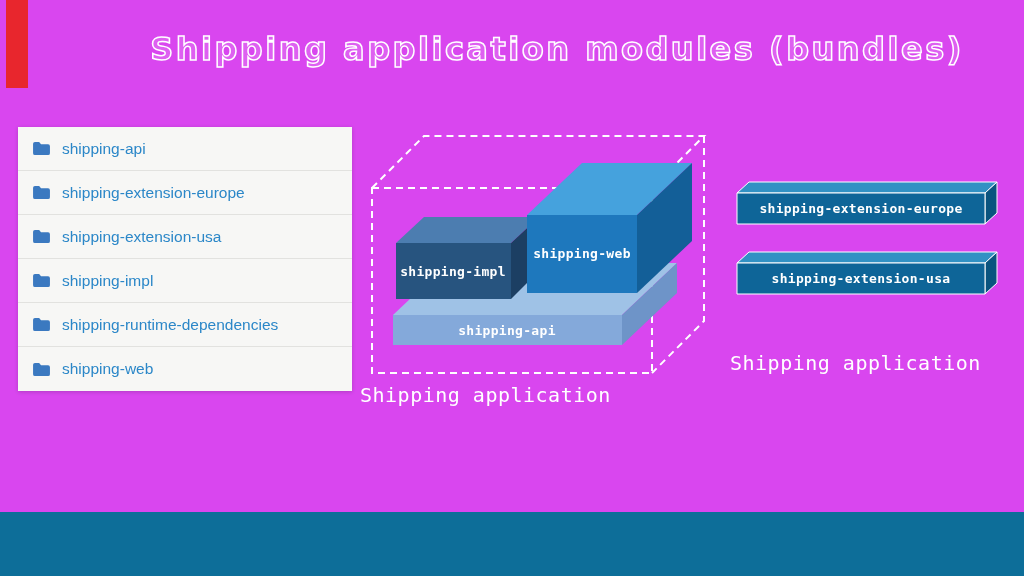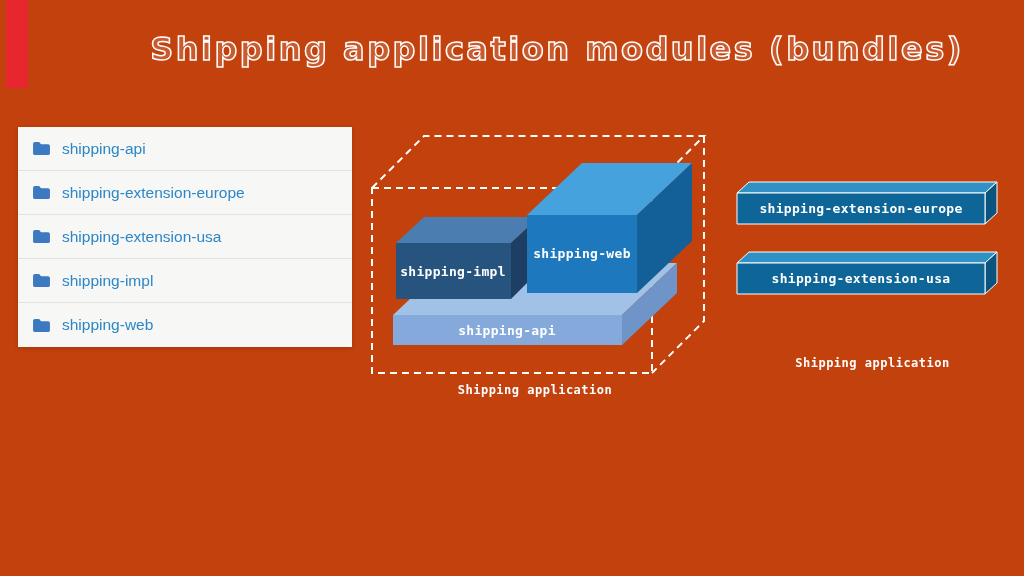--- a/index.html
+++ b/index.html
@@ -1,19 +1,19 @@
 <!DOCTYPE html>
 <html><head>
 <meta charset="utf-8">
 <style>
   * { margin:0; padding:0; box-sizing:border-box; }
   body { background:#0d6e99; }
   .slide {
-    position:relative; width:1024px; height:576px;
-    background:#c2410c; overflow:hidden;
+    position:relative; width:1024px; height:512px;
+    background:#d946ef; overflow:hidden;
     font-family:"Liberation Sans", sans-serif;
   }
   .ribbon {
     position:absolute; left:6px; top:0; width:22px; height:88px;
     background:#E8262D;
   }
   .title {
     position:absolute; left:0; top:30px; width:100%;
     padding-left:90px; text-align:center;
     font-family:"DejaVu Sans", sans-serif;
@@ -34,23 +34,23 @@
     border-bottom:1px solid #E2E2DF;
   }
   .file-row:last-child { border-bottom:none; }
   .file-label {
     color:#2B87C8; font-size:15.5px;
   }
   .folder-svg { flex:0 0 auto; display:block; }
   .diagram-svg { position:absolute; left:360px; top:125px; }
   .bars-svg    { position:absolute; left:730px; top:175px; }
   .mono-caption {
-    position:absolute; color:#ffffff; text-align:center;
+    position:absolute; color:#ffffff; 
     font-family:"DejaVu Sans Mono", monospace;
-    font-weight:700; font-size:12px; letter-spacing:0.5px;
+    font-weight:400; font-size:20px; letter-spacing:0.5px;
   }
   .diagram-caption { left:360px; top:383px; width:350px; }
   .ext-caption     { left:730px; top:352px; width:285px; line-height:22px; }
   .box-label {
     font-family:"DejaVu Sans Mono", monospace;
     font-weight:700; font-size:13px; fill:#ffffff; letter-spacing:0.3px;
   }
 </style>
 </head>
 <body>
@@ -78,20 +78,26 @@
       <svg class="folder-svg" width="19" height="15" viewBox="0 0 20 16">
           <path d="M1 3 a2 2 0 0 1 2-2 h4.5 l2 2.5 H17 a2 2 0 0 1 2 2 V13 a2 2 0 0 1 -2 2 H3 a2 2 0 0 1 -2-2 Z" fill="#3B79C0"></path>
         </svg>
       <span class="file-label">shipping-extension-usa</span>
     </div>
     <div class="file-row">
       <svg class="folder-svg" width="19" height="15" viewBox="0 0 20 16">
           <path d="M1 3 a2 2 0 0 1 2-2 h4.5 l2 2.5 H17 a2 2 0 0 1 2 2 V13 a2 2 0 0 1 -2 2 H3 a2 2 0 0 1 -2-2 Z" fill="#3B79C0"></path>
         </svg>
       <span class="file-label">shipping-impl</span>
+    </div>
+    <div class="file-row">
+      <svg class="folder-svg" width="19" height="15" viewBox="0 0 20 16">
+          <path d="M1 3 a2 2 0 0 1 2-2 h4.5 l2 2.5 H17 a2 2 0 0 1 2 2 V13 a2 2 0 0 1 -2 2 H3 a2 2 0 0 1 -2-2 Z" fill="#3B79C0"></path>
+        </svg>
+      <span class="file-label">shipping-runtime-dependencies</span>
     </div>
     <div class="file-row">
       <svg class="folder-svg" width="19" height="15" viewBox="0 0 20 16">
           <path d="M1 3 a2 2 0 0 1 2-2 h4.5 l2 2.5 H17 a2 2 0 0 1 2 2 V13 a2 2 0 0 1 -2 2 H3 a2 2 0 0 1 -2-2 Z" fill="#3B79C0"></path>
         </svg>
       <span class="file-label">shipping-web</span>
     </div>
   </div>
 
   <svg class="diagram-svg" width="350" height="255" viewBox="0 0 350 255">

